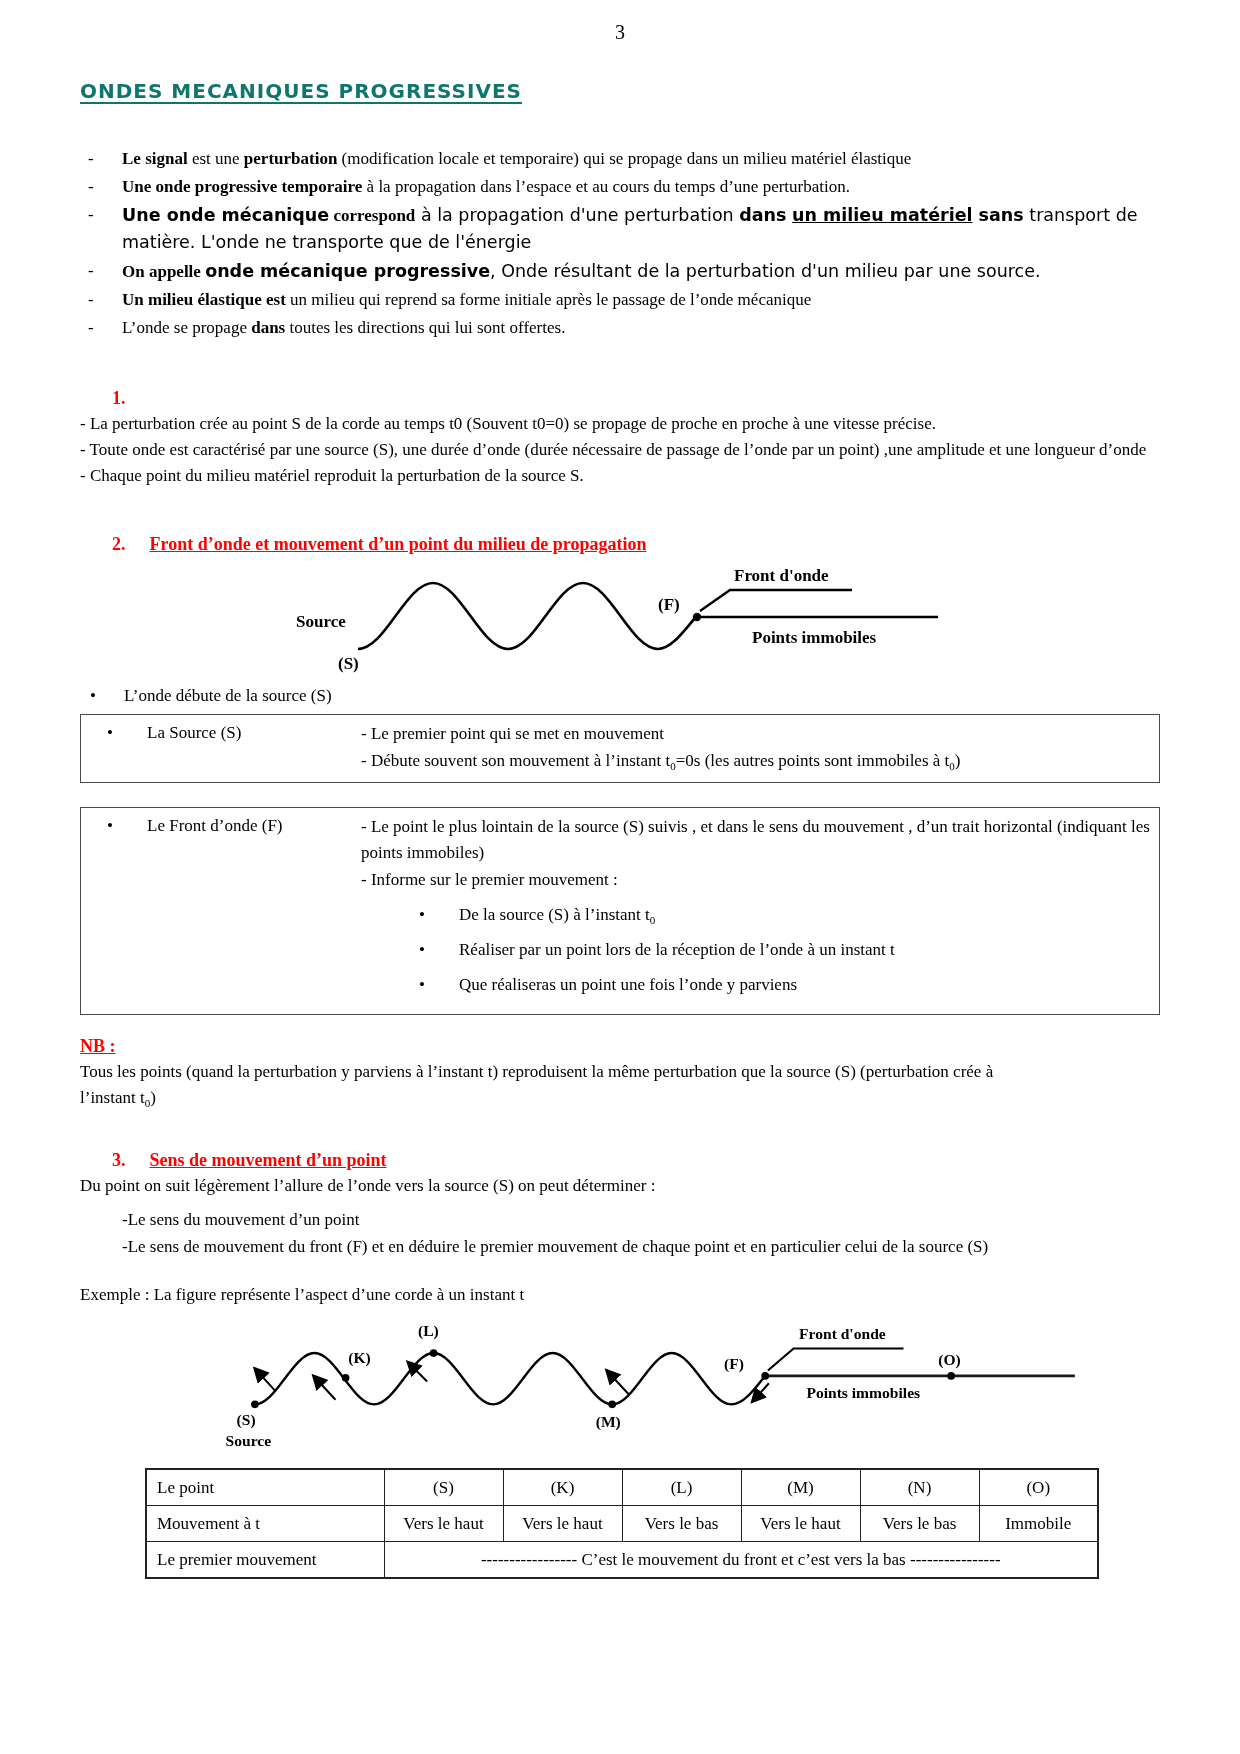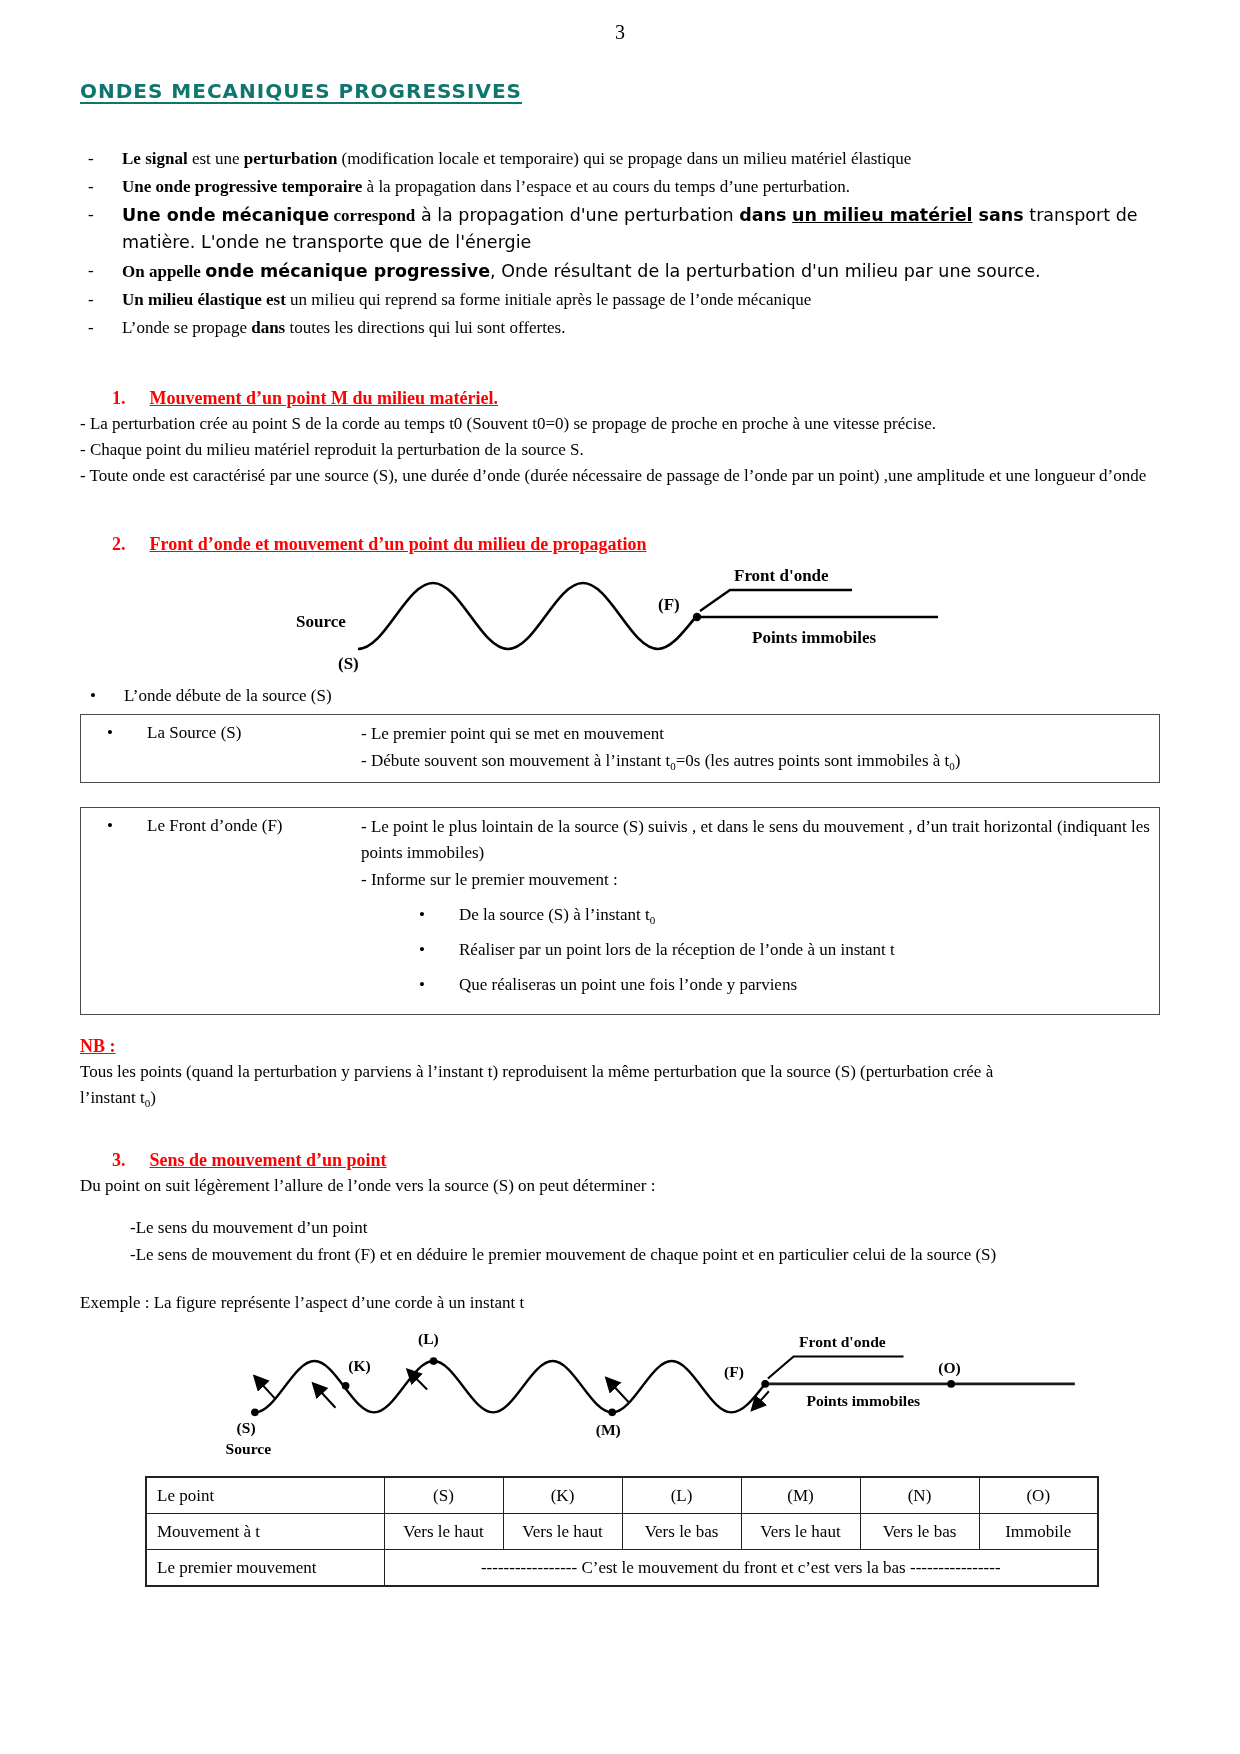--- a/index.html
+++ b/index.html
@@ -42,21 +42,21 @@
   .box{border:1.5px solid #4a4a4a;display:flex;width:1080px;box-sizing:border-box;padding:5px 8px 7px 8px;}
   .box-left{flex:0 0 272px;display:flex;}
   .box-left .marker{width:40px;flex:0 0 40px;padding-left:18px;}
   .box-right{flex:1;}
   .box-line{margin:1px 0;}
   .sub-row{display:flex;margin:9px 0 9px 52px;}
   .sub-row .marker{width:40px;flex:0 0 40px;padding-left:6px;}
   
   .nb-label{color:#ff0000;font-weight:bold;font-size:18px;text-decoration:underline;margin-top:18px;}
   
-  .dash3{margin:16px;}
+  .dash3{margin:8px;}
   .dash3 .li-row{margin:1px 0;padding-left:30px;}
   .dash3 .marker{width:38px;flex:0 0 38px;padding-left:4px;}
   
   .mv-table{border-collapse:collapse;margin:8px 0 0 65px;width:952px;table-layout:fixed;
     border:2px solid #222;}
   .mv-table td{border:1.4px solid #222;height:33px;text-align:center;padding:1px 0;
     font-size:17px;overflow:hidden;white-space:nowrap;}
   .mv-table td:first-child{text-align:left;padding-left:10px;}
   .example-line{margin-top:22px;}
 </style>
@@ -89,26 +89,25 @@
       <span class="txt"><span class="b">Un milieu élastique est</span><span> un milieu qui reprend sa forme initiale après le passage de l’onde mécanique</span></span>
     </div>
     <div class="li-row">
       <span class="marker">-</span>
       <span class="txt"><span>L’onde se propage </span><span class="b">dans</span><span> toutes les directions qui lui sont offertes.</span></span>
     </div>
   </div>
 
 <div class="sec-head" style="margin-top:44px;">
   <span class="sec-num">1.</span>
-  <span class="sec-title">Mouvement d’un point M du milieu matériel.</span>
 </div>
 <div>
     <p class="para">- La perturbation crée au point S de la corde au temps t0 (Souvent t0=0) se propage de proche en proche à une vitesse précise.</p>
+    <p class="para">- Toute onde est caractérisé par une source (S), une durée d’onde (durée nécessaire de passage de l’onde par un point) ,une amplitude et une longueur d’onde</p>
     <p class="para">- Chaque point du milieu matériel reproduit la perturbation de la source S.</p>
-    <p class="para">- Toute onde est caractérisé par une source (S), une durée d’onde (durée nécessaire de passage de l’onde par un point) ,une amplitude et une longueur d’onde</p>
   </div>
 
 <div class="sec-head" style="margin-top:42px;">
   <span class="sec-num">2.</span>
   <span class="sec-title">Front d’onde et mouvement d’un point du milieu de propagation</span>
 </div>
 
 <div class="fig1-wrap">
   <svg width="660" height="112" viewBox="0 0 660 112">
     <path d="M68,88 C95,88 116,22 143,22 C170,22 191,88 218,88 C245,88 266,22 293,22 C320,22 341,88 368,88 C382,88 395,68 406,56" fill="none" stroke="#000" stroke-width="2.6"></path>

